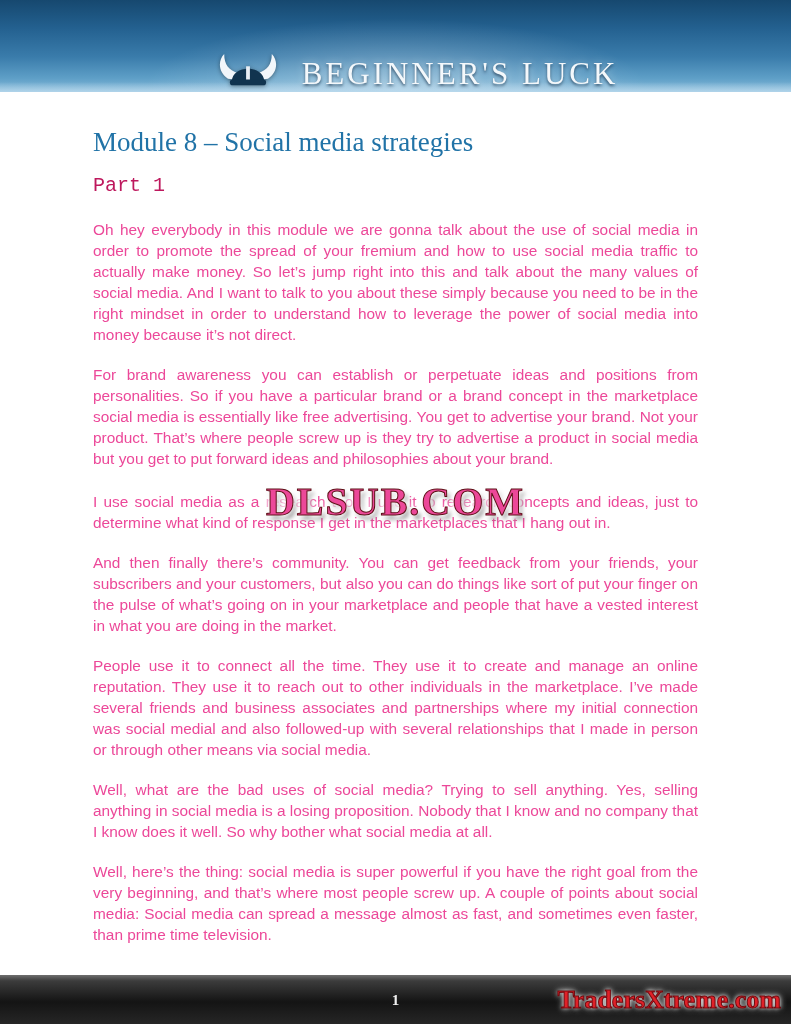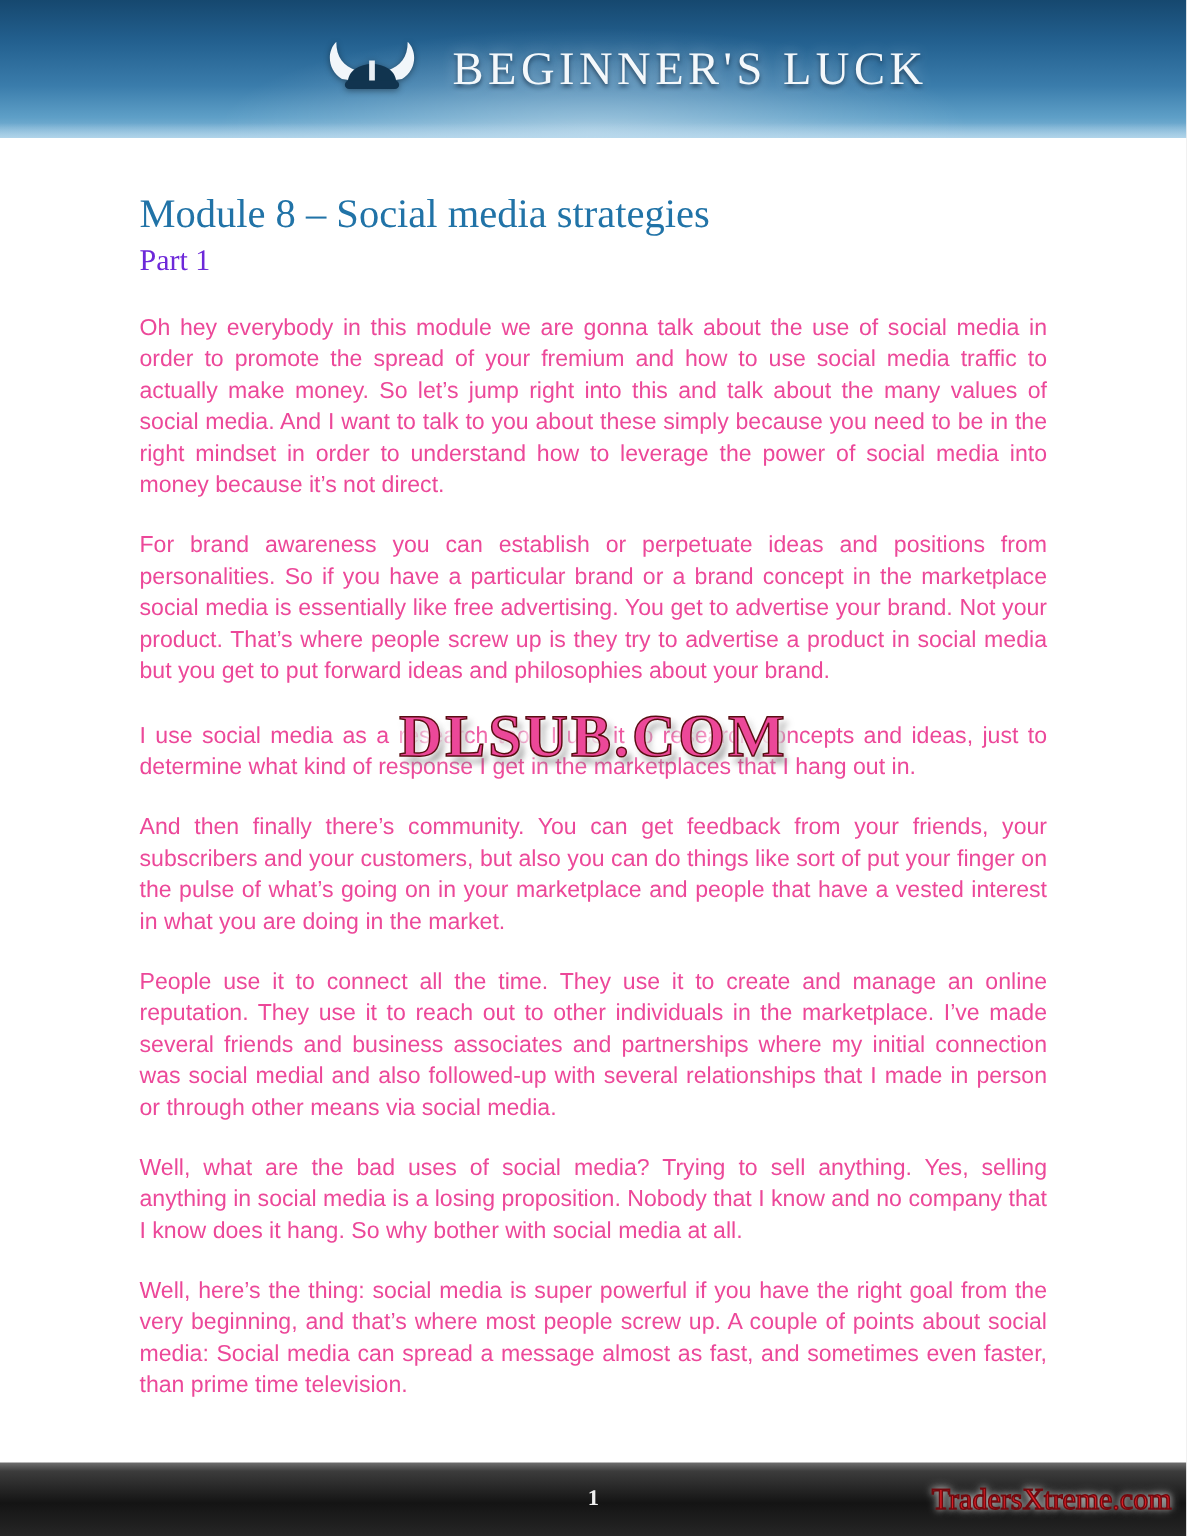--- a/index.html
+++ b/index.html
@@ -32,21 +32,21 @@
     content: "";
     position: absolute;
     left: 0; right: 0; bottom: 0; height: 10px;
     background: linear-gradient(180deg, rgba(255,255,255,0) 0%, rgba(186,218,238,0.8) 100%);
     pointer-events: none;
   }
   .banner-inner {
     position: relative;
     height: 100%;
     display: flex;
-    align-items: center;
+    align-items: flex-end;
     justify-content: center;
     gap: 23px;
     z-index: 2;
     padding-left: 44px;
   }
   .helmet { display: inline-flex; filter: drop-shadow(0 1px 2px rgba(0,0,0,0.4)); }
   .logo-text {
     font-family: "Liberation Serif", serif;
     font-size: 31px;
     letter-spacing: 3px;
@@ -79,25 +79,25 @@
     padding: 36px 93px 0 93px;
   }
   .doc-title {
     font-family: "Liberation Serif", serif;
     font-weight: normal;
     font-size: 27px;
     color: #2173a7;
     line-height: 1.1;
   }
   .doc-subtitle {
-    font-family: Liberation Serif, serif;
+    font-family: Liberation Mono, monospace;
     font-weight: normal;
     font-size: 20px;
-    color: #6d28d9;
-    margin-top: 5px;
+    color: #be185d;
+    margin-top: 16px;
   }
   .body-text p {
     font-size: 15.4px;
     line-height: 21px;
     color: #ec4899;
     text-align: justify;
     margin: 0 0 19px 0;
   }
   .body-text p:first-of-type { margin-top: 22px; }
   .para-wrap { position: relative; }
@@ -139,22 +139,22 @@
     font-weight: bold;
     font-size: 15px;
     color: #f0f0f0;
   }
   .traders {
     position: absolute;
     right: 10px;
     top: 50%;
     transform: translateY(-50%);
     font-family: "Liberation Serif", serif;
-    font-weight: normal;
-    font-size: 20px;
+    font-weight: bold;
+    font-size: 26px;
     line-height: 1;
     color: #e02128;
     -webkit-text-stroke: 1px #70090e;
     text-shadow:
       0 0 4px #ffffff,
       0 0 7px #ffffff,
       2px 3px 3px rgba(0,0,0,0.85);
     white-space: nowrap;
   }
 </style>
@@ -184,21 +184,21 @@
 
     <div class="body-text">
       <p>Oh hey everybody in this module we are gonna talk about the use of social media in order to promote the spread of your fremium and how to use social media traffic to actually make money. So let’s jump right into this and talk about the many values of social media. And I want to talk to you about these simply because you need to be in the right mindset in order to understand how to leverage the power of social media into money because it’s not direct.</p>
       <p>For brand awareness you can establish or perpetuate ideas and positions from personalities. So if you have a particular brand or a brand concept in the marketplace social media is essentially like free advertising. You get to advertise your brand. Not your product. That’s where people screw up is they try to advertise a product in social media but you get to put forward ideas and philosophies about your brand.</p>
       <div class="para-wrap">
         <p>I use social media as a research tool. I use it to research concepts and ideas, just to determine what kind of response I get in the marketplaces that I hang out in.</p>
         <div class="dlsub">DLSUB.COM</div>
       </div>
       <p>And then finally there’s community. You can get feedback from your friends, your subscribers and your customers, but also you can do things like sort of put your finger on the pulse of what’s going on in your marketplace and people that have a vested interest in what you are doing in the market.</p>
       <p>People use it to connect all the time. They use it to create and manage an online reputation. They use it to reach out to other individuals in the marketplace. I’ve made several friends and business associates and partnerships where my initial connection was social medial and also followed-up with several relationships that I made in person or through other means via social media.</p>
-      <p>Well, what are the bad uses of social media? Trying to sell anything. Yes, selling anything in social media is a losing proposition. Nobody that I know and no company that I know does it hang. So why bother with social media at all.</p>
+      <p>Well, what are the bad uses of social media? Trying to sell anything. Yes, selling anything in social media is a losing proposition. Nobody that I know and no company that I know does it well. So why bother what social media at all.</p>
       <p>Well, here’s the thing: social media is super powerful if you have the right goal from the very beginning, and that’s where most people screw up. A couple of points about social media: Social media can spread a message almost as fast, and sometimes even faster, than prime time television.</p>
 
     </div>
   </main>
 
   <footer class="footer">
     <span class="pagenum">1</span>
     <span class="traders">TradersXtreme.com</span>
   </footer>
 

